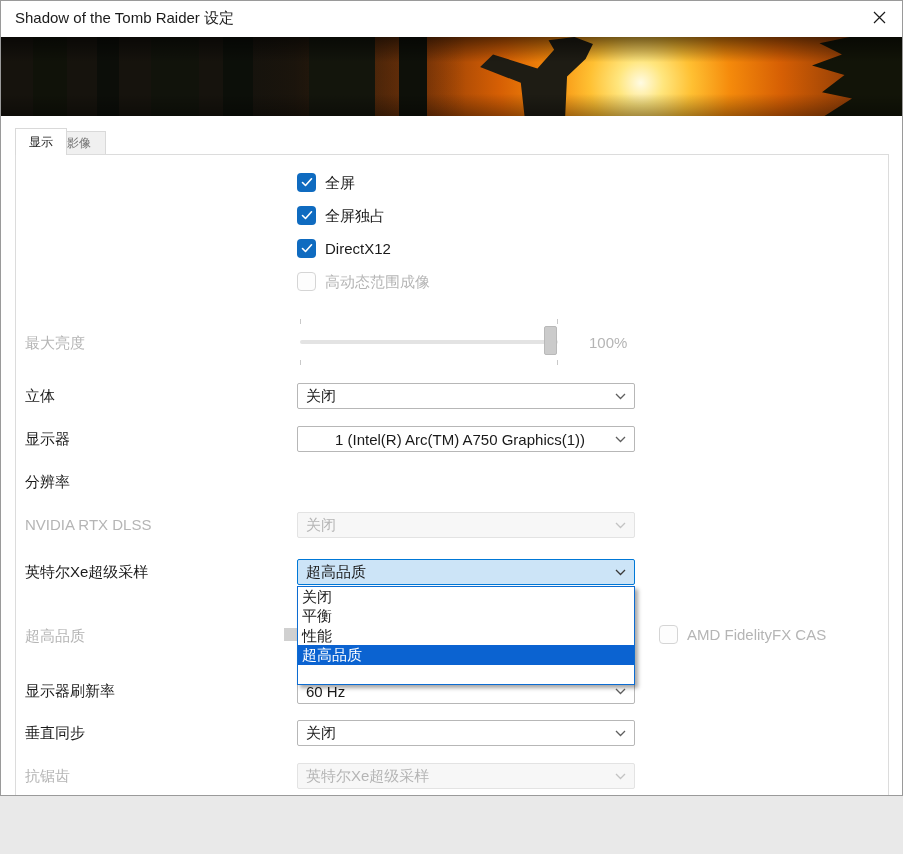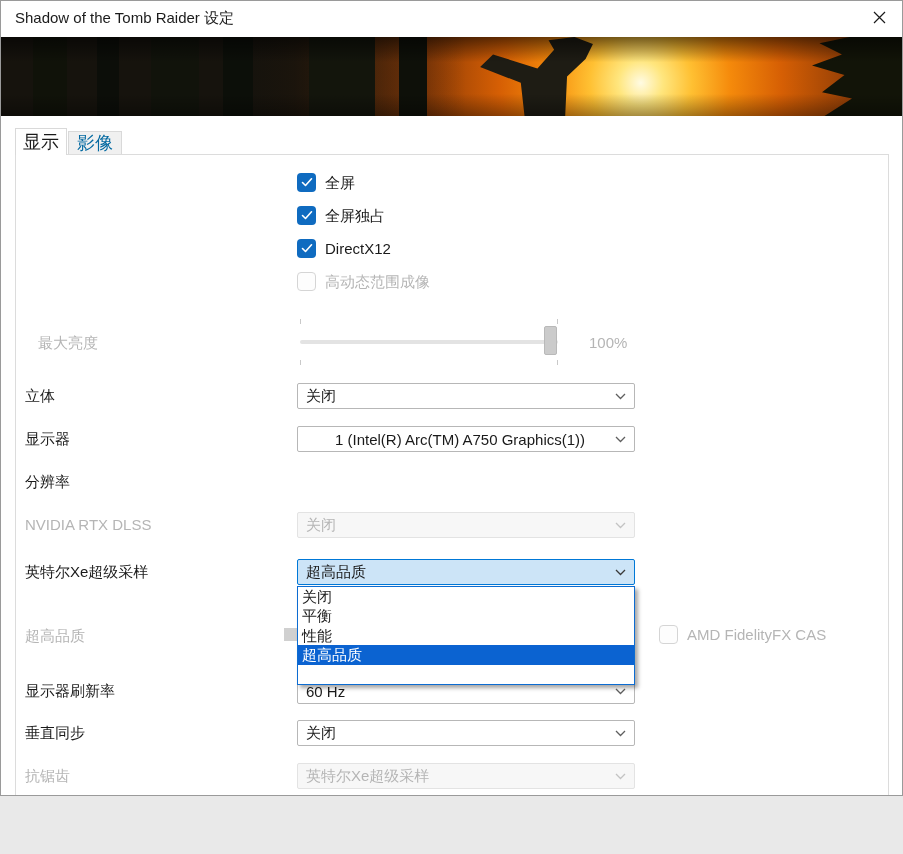--- a/index.html
+++ b/index.html
@@ -30,34 +30,34 @@
   .banner .t5 { left:308px; width:66px; background:#13150c; }
   .banner .t6 { left:398px; width:28px; background:#0e1009; }
   .banner .figure { position:absolute; left:468px; top:0; width:185px; height:100%; background:#1e1c14;
     clip-path:polygon(30% 100%, 28% 58%, 6% 38%, 13% 22%, 37% 40%, 46% 16%, 43% 4%, 57% 0%, 67% 9%, 63% 28%, 53% 50%, 52% 100%); }
   .banner .foliage-right { position:absolute; right:0; top:0; width:125px; height:100%; background:#121408;
     clip-path:polygon(100% 0,100% 100%,38% 100%,60% 78%,36% 70%,54% 48%,28% 36%,52% 22%,34% 8%,58% 0); }
   .banner .vignette { position:absolute; inset:0;
     background:linear-gradient(180deg, rgba(0,0,0,.55) 0%, rgba(0,0,0,0) 32%, rgba(0,0,0,0) 72%, rgba(0,0,0,.35) 100%); }
   
   .tab { position:absolute; display:flex; align-items:center; justify-content:center;
-    font-size:18px; cursor:pointer; border:1px solid #d9d9d9; border-bottom:none;text-align:center; }
+    font-size:12px; cursor:pointer; border:1px solid #d9d9d9; border-bottom:none;text-align:center; }
   .tab-active { left:14px; top:127px; width:52px; height:27px; background:#fff; z-index:3; }
-  .tab-idle   { left:67px; top:130px; width:54px; height:23px; background:#f0f0f0; z-index:1; color:#0369a1; }
+  .tab-idle   { left:51px; top:130px; width:54px; height:23px; background:#f0f0f0; z-index:1; color:#737373; }
   .panel { position:absolute; left:14px; top:153px; width:874px; height:659px;
     background:#fff; border:1px solid #dcdcdc; z-index:0; }
   
   .check-row { position:absolute; left:296px; display:flex; align-items:center; z-index:2; }
   .cb { width:19px; height:19px; border-radius:4px; display:flex; align-items:center; justify-content:center; flex:0 0 auto; }
   .cb-on  { background:#0f6bc0; }
   .cb-off { background:#fdfdfd; border:1px solid #d5d5d5; }
   .check-row .lbl { margin-left:9px; line-height:19px; }
   .dis-text { color:#b5b5b5; }
   
-  .s-label { position:absolute; left:37px; z-index:2;font-family:Liberation Serif, serif; }
+  .s-label { position:absolute; left:24px; z-index:2;font-family:Liberation Serif, serif; }
   .track { position:absolute; left:299px; top:339px; width:258px; height:4px; background:#e3e3e3; border-radius:2px; z-index:2; }
   .tick { position:absolute; width:1px; height:5px; background:#c9c9c9; z-index:2; }
   .thumb { position:absolute; left:543px; top:325px; width:13px; height:29px; background:#cbcbcb;
     border:1px solid #b9b9b9; border-radius:2px; z-index:2; }
   .s-value { position:absolute; left:588px; top:333px; color:#b5b5b5; z-index:2; }
   
   .combo { position:absolute; left:296px; width:338px; height:26px; background:#fff;
     border:1px solid #b7b7b7; border-radius:2px; display:flex; align-items:center;
     padding:0 26px 0 8px; z-index:2; cursor:default; }
   .combo .val { white-space:nowrap; overflow:hidden; }

